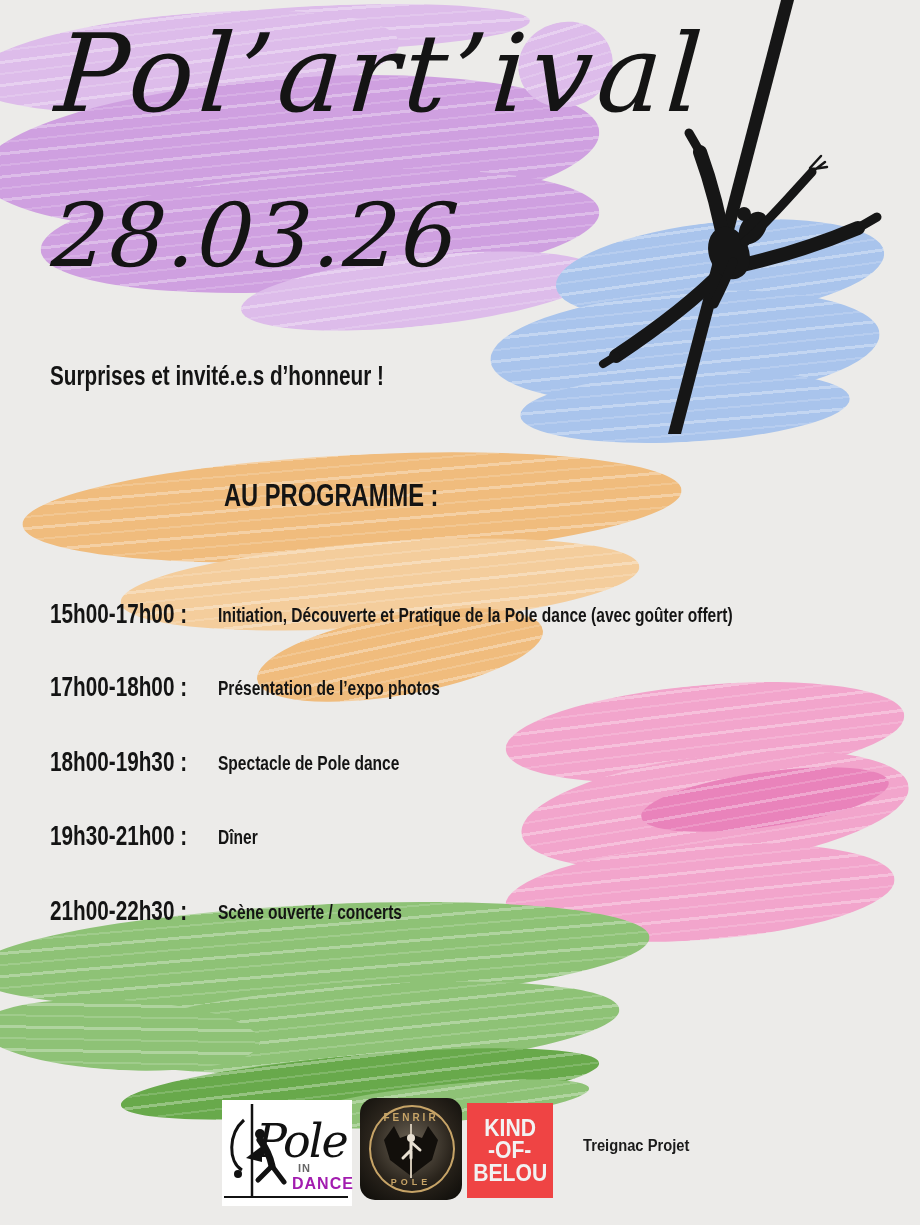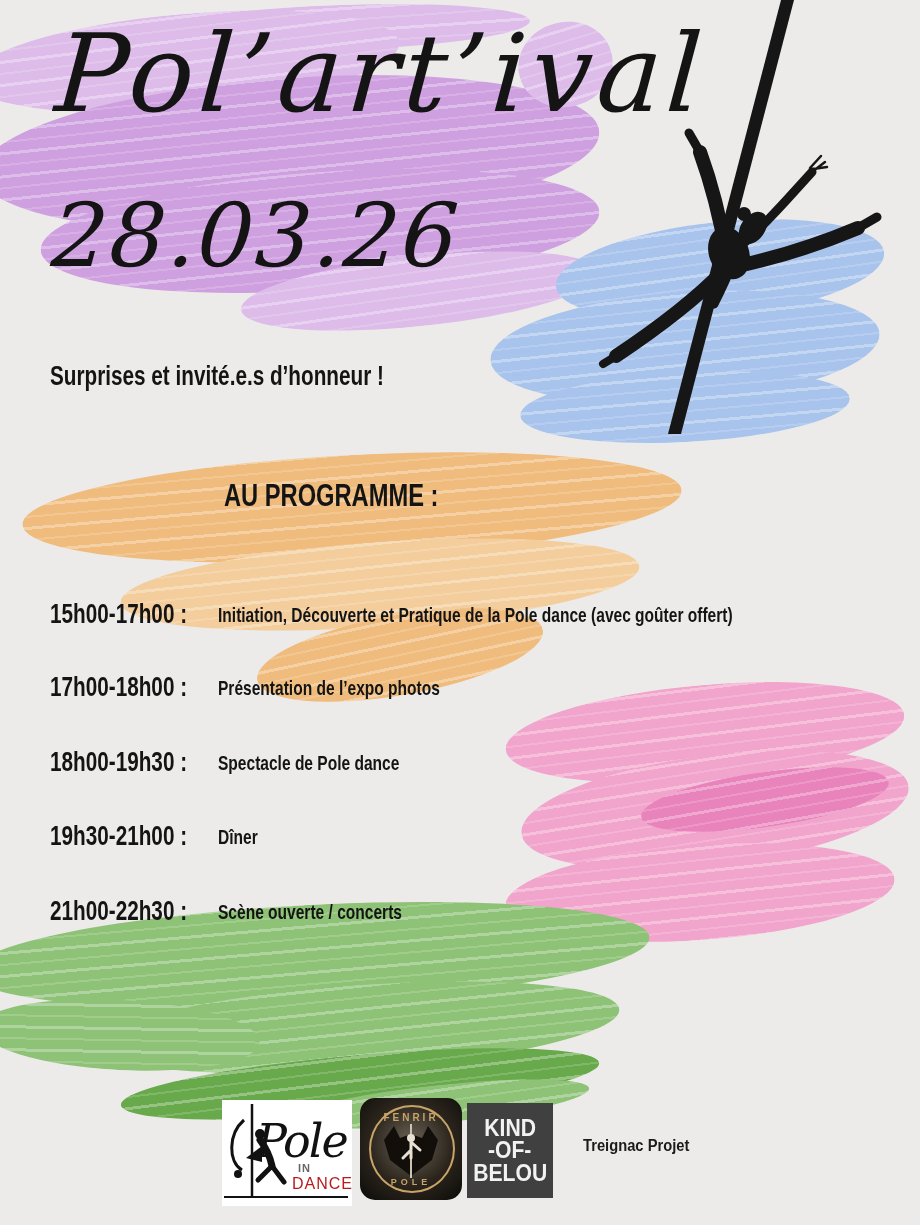--- a/index.html
+++ b/index.html
@@ -42,29 +42,29 @@
   .time{left:50px;font-size:28px;}
   .activity{left:218px;top:4px;font-size:21px;}
   
   .dancer-svg{position:absolute;left:560px;top:0;z-index:3;}
   
   .logo{position:absolute;z-index:6;}
   .pid-box{left:222px;top:1100px;width:130px;height:106px;background:#ffffff;}
   .pid-word{position:absolute;left:34px;top:14px;font-family:"DejaVu Serif",serif;
     font-style:italic;font-size:46px;color:#111;letter-spacing:-2px;}
   .pid-in{position:absolute;left:76px;top:62px;font-size:11px;color:#666;letter-spacing:1px;font-weight:bold;}
-  .pid-dance{position:absolute;left:70px;top:75px;font-size:16px;color:#b91c1c;letter-spacing:1px;font-weight:normal;}
+  .pid-dance{position:absolute;left:70px;top:75px;font-size:16px;color:#a21caf;letter-spacing:1px;font-weight:bold;}
   .fenrir-box{left:360px;top:1098px;width:102px;height:102px;
     background:radial-gradient(circle at 50% 45%, #6e6557 0%, #2a241c 55%, #0c0b08 100%);border-radius:15px;}
   .fenrir-ring{position:absolute;left:9px;top:7px;width:82px;height:84px;border:2px solid var(--c-gold,#b9975f);border-radius:50%;}
   .fenrir-top{position:absolute;left:0;top:14px;width:102px;text-align:center;
     font-size:10px;font-weight:bold;letter-spacing:3px;color:var(--c-gold,#c7a467);}
   .fenrir-bottom{position:absolute;left:0;bottom:13px;width:102px;text-align:center;
     font-size:9px;font-weight:bold;letter-spacing:4px;color:var(--c-gold,#c7a467);}
-  .kob-box{left:467px;top:1103px;width:86px;height:95px;background:#404040;
+  .kob-box{left:467px;top:1103px;width:86px;height:95px;background:#ef4444;
     display:flex;flex-direction:column;align-items:center;justify-content:center;}
   .kob-box span{color:#f2f2f2;font-weight:bold;font-size:23px;line-height:0.98;
     letter-spacing:0px;transform:scaleX(0.92);}
   .treignac{left:583px;top:1137px;font-size:16px;font-weight:bold;color:#1b1b1b;
     transform:scaleX(0.92);transform-origin:0 0;position:absolute;z-index:6;white-space:nowrap;}
 </style>
 </head>
 <body>
 
 <div class="poster">

